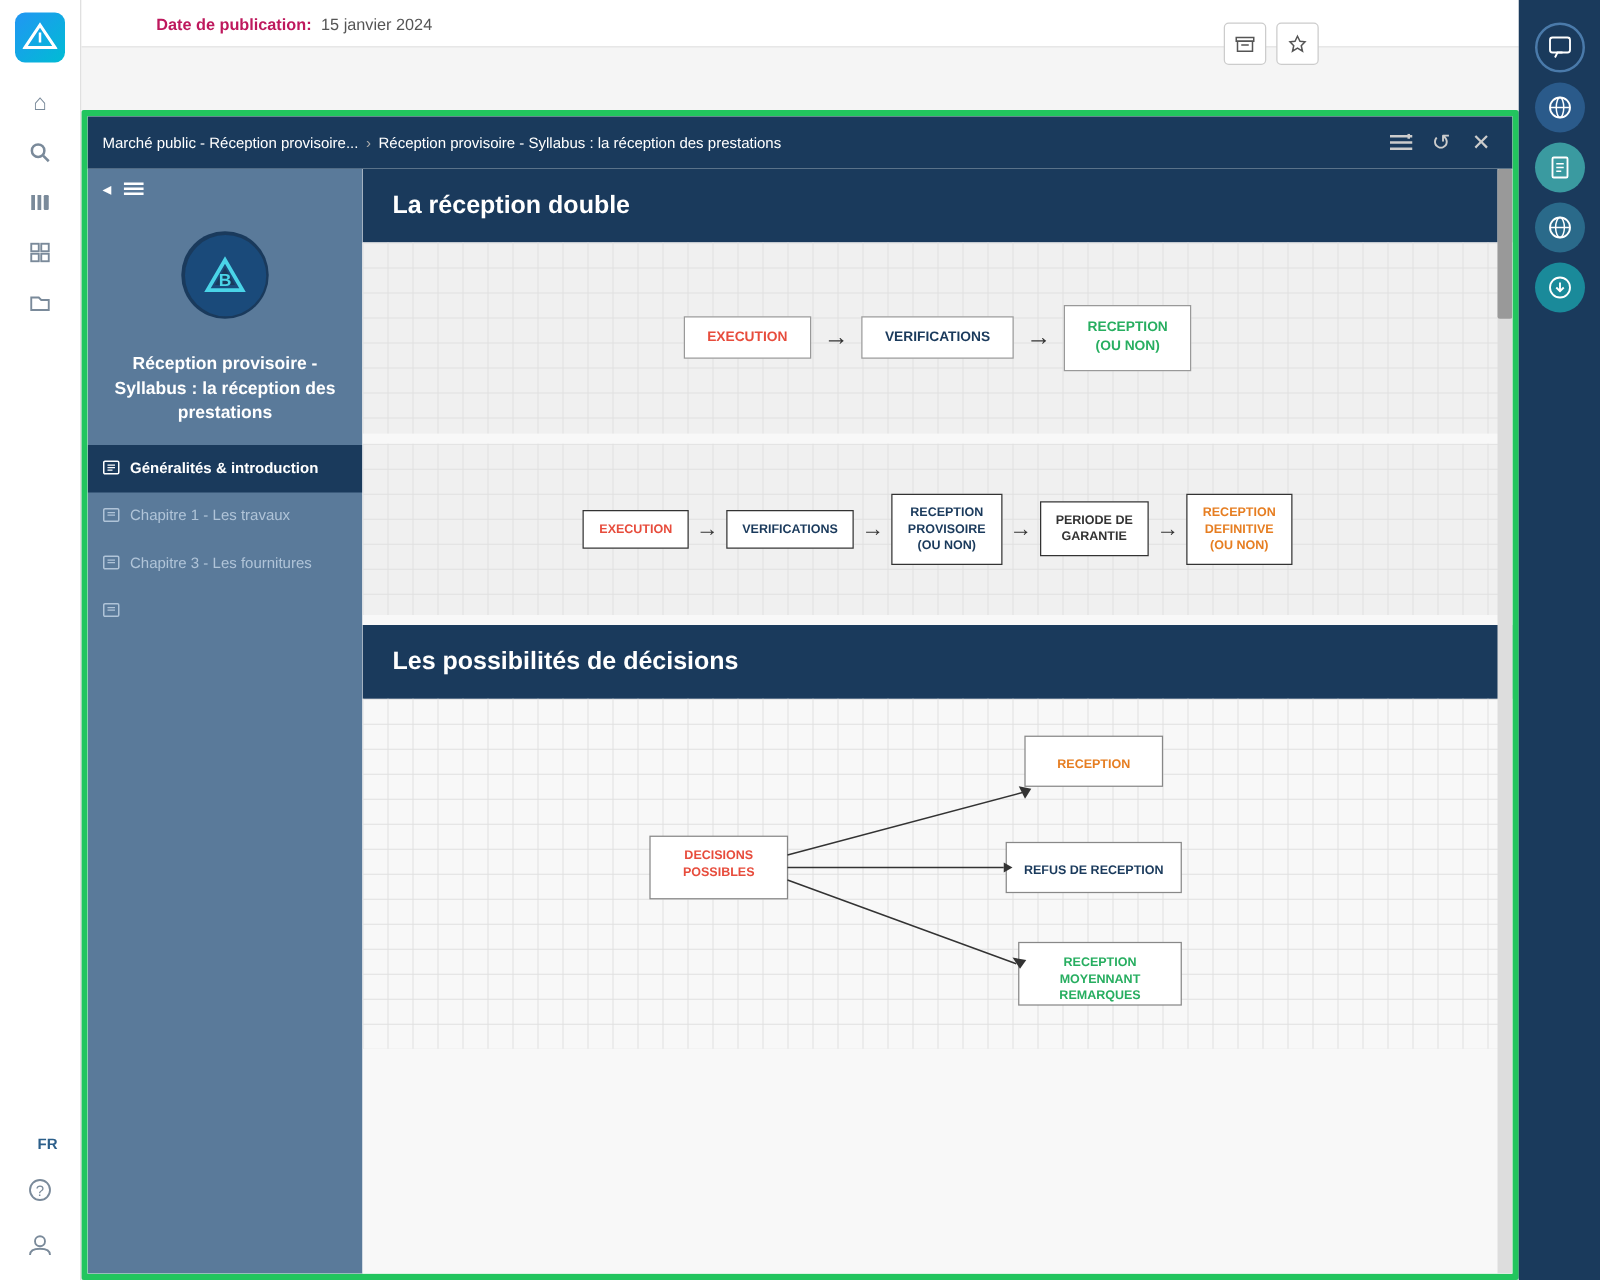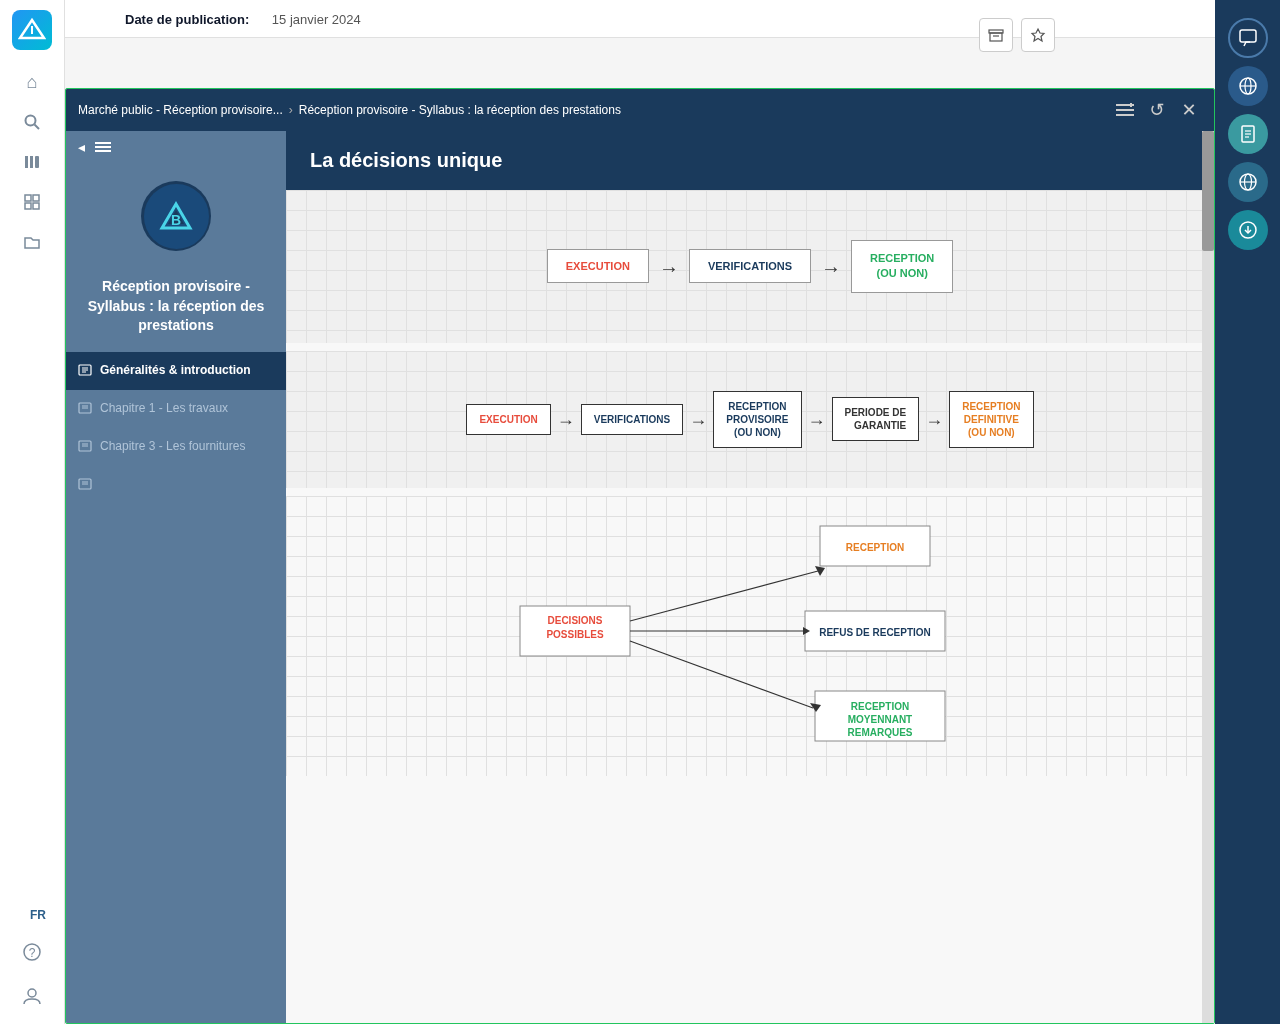--- a/index.html
+++ b/index.html
@@ -22,21 +22,21 @@
     .right-icon-1 { background: #1a3a5c; border: 2px solid #4a7aaa; }
     .right-icon-2 { background: #2a5a8a; }
     .right-icon-3 { background: #3a9aa0; }
     .right-icon-4 { background: #2a6a8a; }
     .right-icon-5 { background: #1a8a9a; }
 
     
     .main-content { position: absolute; top: 88px; left: 65px; right: 65px; bottom: 0; }
 
     
-    .viewer { width: 100%; height: 100%; display: flex; flex-direction: column; background: #fff; border: 1px solid #22c55e; border-radius: 2px; overflow: hidden; }
+    .viewer { width: 100%; height: 100%; display: flex; flex-direction: column; background: #fff; border: 5px solid #22c55e; border-radius: 2px; overflow: hidden; }
     .viewer-header { background: #1a3a5c; padding: 8px 12px; display: flex; align-items: center; justify-content: space-between; flex-shrink: 0; }
     .viewer-breadcrumb { display: flex; align-items: center; gap: 6px; color: #fff; font-size: 12px; }
     .viewer-header-actions { display: flex; align-items: center; gap: 6px; }
     .viewer-header-btn { color: #ccc; font-size: 16px; cursor: pointer; width: 26px; height: 26px; display: flex; align-items: center; justify-content: center; }
 
     .viewer-body { display: flex; flex: 1; overflow: hidden; }
 
     
     .course-sidebar { width: 220px; background: #5a7a9a; flex-shrink: 0; overflow-y: auto; }
     .course-sidebar-toggle { padding: 8px 12px; color: #fff; font-size: 14px; cursor: pointer; display: flex; align-items: center; gap: 6px; }
@@ -130,22 +130,22 @@
   <div class="sidebar-icon" style="margin-bottom:10px;">
     <svg width="20" height="20" viewBox="0 0 20 20">
         <circle cx="10" cy="7" r="4" fill="none" stroke="#7a8a9a" stroke-width="1.5"></circle>
         <path d="M2 18 Q2 13 10 13 Q18 13 18 18" fill="none" stroke="#7a8a9a" stroke-width="1.5"></path>
       </svg>
   </div>
 </div>
 
 <div class="top-bar" style="position:absolute; top:0; left:65px; right:65px; z-index:5; background:#fff; border-bottom:1px solid #e0e0e0; padding: 10px 20px;">
   <div style="font-size:13px; color:#555; margin-top:2px;">
-    <span style="font-weight:600; color:#0f172a;padding-left:40px;">Date de publication:</span>
-    <span style="margin-left:19px;">15 janvier 2024</span>
+    <span style="font-weight:600; color:#be185d;padding-left:40px;">Date de publication:</span>
+    <span style="margin-left:4px;">15 janvier 2024</span>
   </div>
   <div class="top-bar-actions">
     <button class="top-bar-btn">
       <svg width="16" height="16" viewBox="0 0 16 16">
           <rect x="1" y="3" width="14" height="3" fill="none" stroke="#555" stroke-width="1.2"></rect>
           <rect x="2" y="6" width="12" height="8" fill="none" stroke="#555" stroke-width="1.2"></rect>
           <line x1="5" y1="9" x2="11" y2="9" stroke="#555" stroke-width="1.2"></line>
         </svg>
     </button>
     <button class="top-bar-btn">
@@ -281,21 +281,21 @@
                 <line x1="4" y1="5" x2="10" y2="5" stroke="#b0c4d8" stroke-width="1"></line>
                 <line x1="4" y1="7" x2="10" y2="7" stroke="#b0c4d8" stroke-width="1"></line>
               </svg>
           </span>
         </div>
       </div>
 
       <div class="course-content" style="position:relative;">
 
         <div class="section-header">
-          <div class="section-header-title">La décisions unique</div>
+          <div class="section-header-title">La réception double</div>
         </div>
         <div class="section-body" style="min-height:100px;">
           <div class="flowchart">
             <div class="flow-box" style="color:#e74c3c; border-color:#999;">
               <span>EXECUTION</span>
             </div>
             <div class="flow-arrow">→</div>
             <div class="flow-box" style="color:#1a3a5c; border-color:#999;">
               <span>VERIFICATIONS</span>
             </div>
@@ -309,28 +309,31 @@
         <div class="section-gap"></div>
 
         <div class="section-body" style="min-height:100px;">
           <div class="flowchart2">
             <div class="flow-box2" style="color:#e74c3c;">EXECUTION</div>
             <div class="flow-arrow2">→</div>
             <div class="flow-box2" style="color:#1a3a5c;">VERIFICATIONS</div>
             <div class="flow-arrow2">→</div>
             <div class="flow-box2" style="color:#1a3a5c;">RECEPTION<br>PROVISOIRE<br>(OU NON)</div>
             <div class="flow-arrow2">→</div>
-            <div class="flow-box2" style="color:#333;text-align:right;">PERIODE DE<br>GARANTIE</div>
+            <div class="flow-box2" style="color:#333;">PERIODE DE<br>GARANTIE</div>
             <div class="flow-arrow2">→</div>
             <div class="flow-box2" style="color:#e67e22;">RECEPTION<br>DEFINITIVE<br>(OU NON)</div>
           </div>
         </div>
 
         <div class="section-gap"></div>
 
+        <div class="section-header">
+          <div class="section-header-title">Les possibilités de décisions</div>
+        </div>
         <div class="decision-diagram">
           <div class="decision-inner">
             <svg class="decision-svg" viewBox="0 0 480 240" xmlns="http://www.w3.org/2000/svg">
 
               <rect x="10" y="90" width="110" height="50" fill="white" stroke="#888" stroke-width="1"></rect>
               <text x="65" y="108" text-anchor="middle" font-size="10" font-weight="bold" fill="#e74c3c">DECISIONS</text>
               <text x="65" y="122" text-anchor="middle" font-size="10" font-weight="bold" fill="#e74c3c">POSSIBLES</text>
 
               <rect x="310" y="10" width="110" height="40" fill="white" stroke="#888" stroke-width="1"></rect>
               <text x="365" y="35" text-anchor="middle" font-size="10" font-weight="bold" fill="#e67e22">RECEPTION</text>

